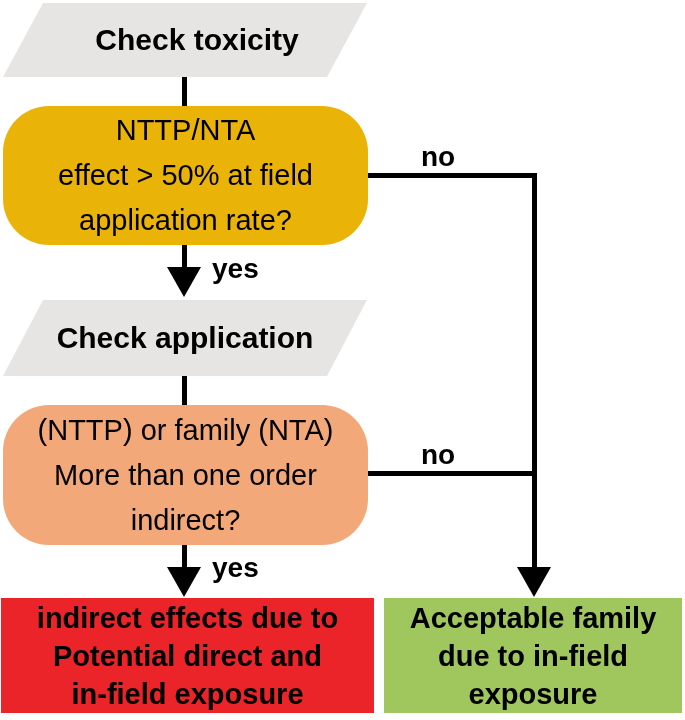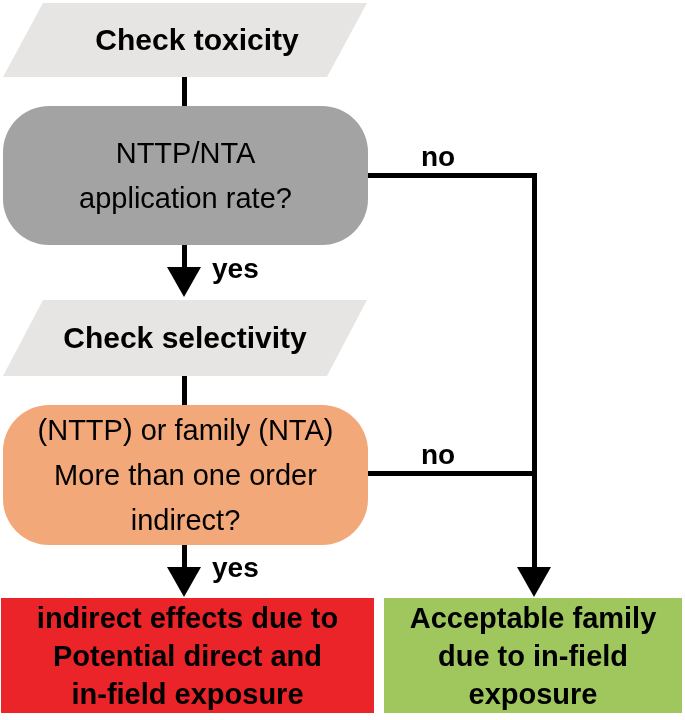--- a/index.html
+++ b/index.html
@@ -62,37 +62,38 @@
 <body>
 
 <div class="canvas">
 
   <div class="abs para" style="left: 3px; top: 3px; width: 364px; height: 74px; background: rgb(230, 229, 228);">
     <span style="transform:translateX(12px);">Check toxicity</span>
   </div>
 
   <div class="abs line" style="left:182px; top:77px; width:5px; height:30px;"></div>
 
-  <div class="abs decision" style="left: 3px; top: 106px; width: 365px; height: 139px; background: #a3a3a3;">
+  <div class="abs decision" style="left: 3px; top: 106px; width: 365px; height: 139px; background: #eab308;">
     <div>NTTP/NTA</div>
+    <div>effect &gt; 50% at field</div>
     <div>application rate?</div>
   </div>
 
   <div class="abs line" style="left:368px; top:173px; width:166px; height:5px;"></div>
   <div class="abs branch" style="left:400px; top:141px; width:76px;">no</div>
 
   <div class="abs line" style="left:532px; top:173px; width:5px; height:397px;"></div>
   <div class="abs tri-down" style="left:517px; top:567px;"></div>
 
   <div class="abs line" style="left:182px; top:245px; width:5px; height:25px;"></div>
   <div class="abs tri-down" style="left:167px; top:267px;"></div>
   <div class="abs branch" style="left:212px; top:253px;">yes</div>
 
   <div class="abs para" style="left: 3px; top: 300px; width: 364px; height: 76px; background: rgb(230, 229, 228);">
-    <span>Check selectivity</span>
+    <span>Check application</span>
   </div>
 
   <div class="abs line" style="left:182px; top:376px; width:5px; height:30px;"></div>
 
   <div class="abs decision" style="left: 3px; top: 405px; width: 365px; height: 140px; background: rgb(242, 168, 120);">
     <div>(NTTP) or family (NTA)</div>
     <div>More than one order</div>
     <div>indirect?</div>
   </div>
 

